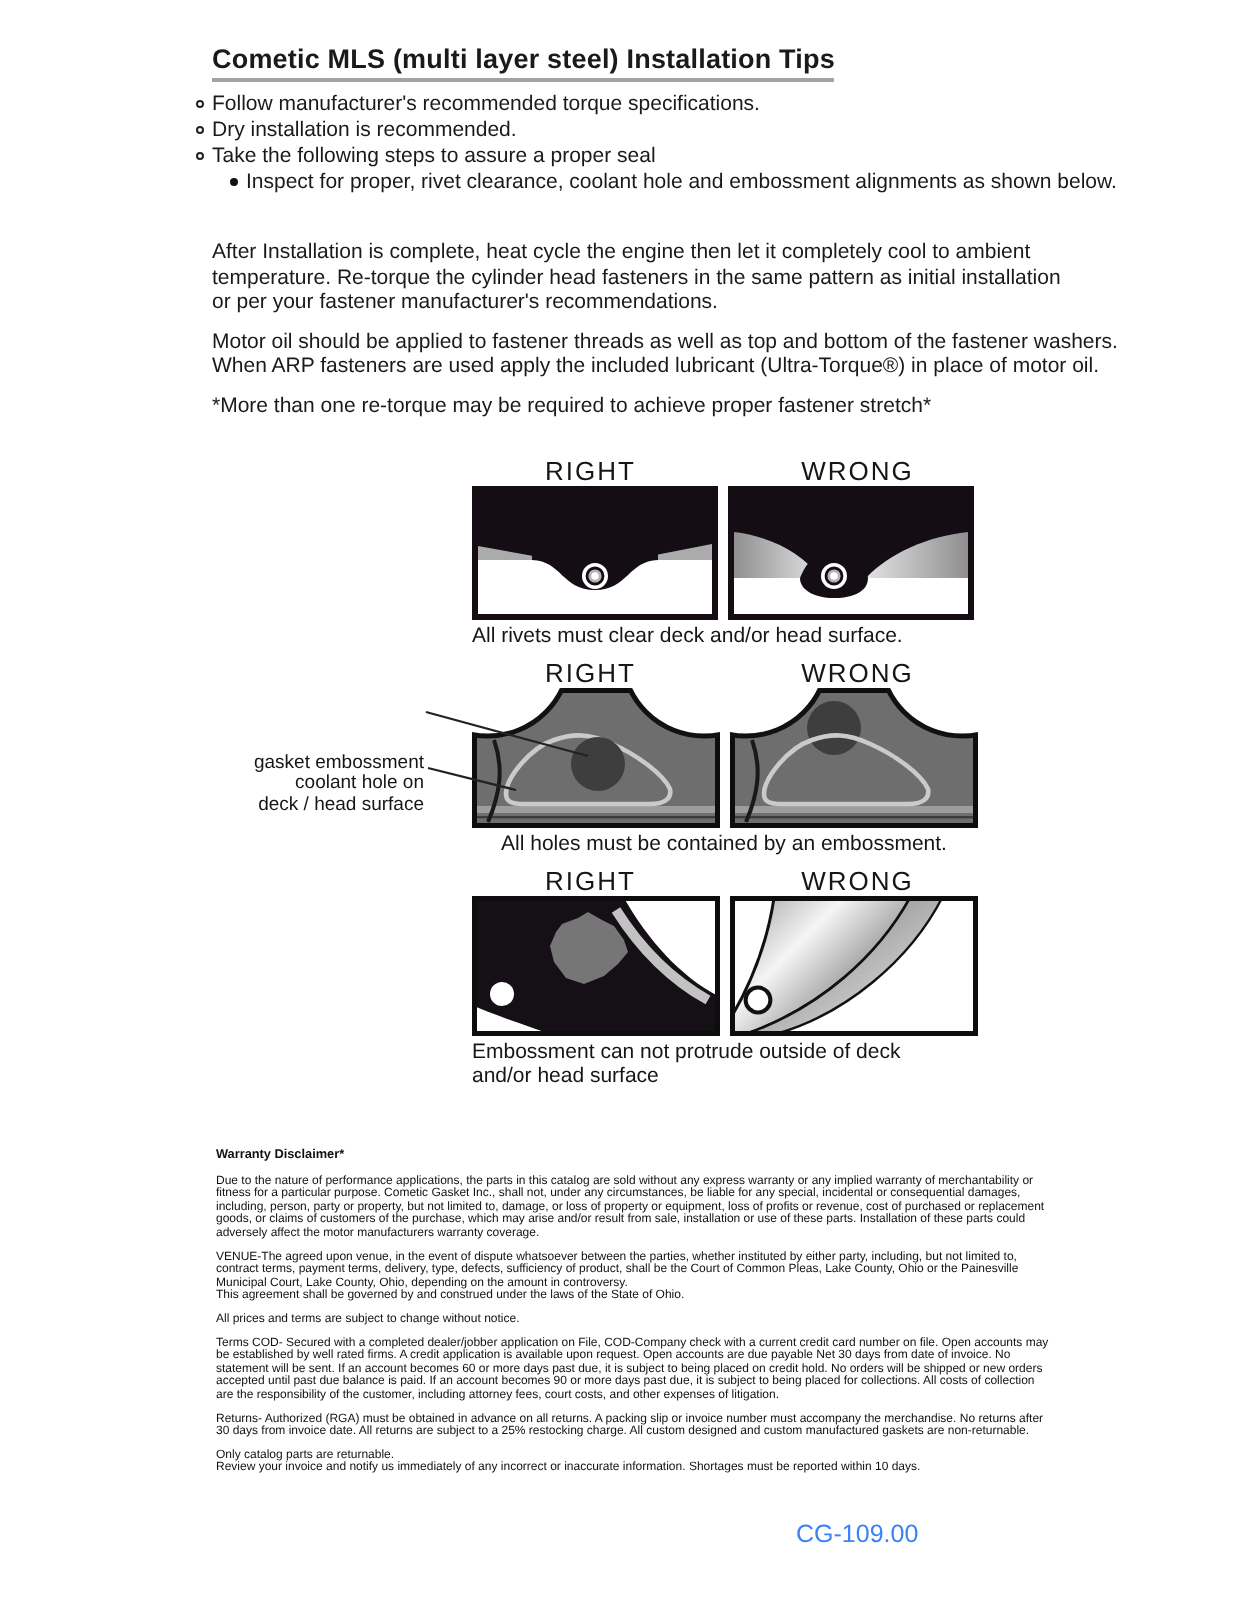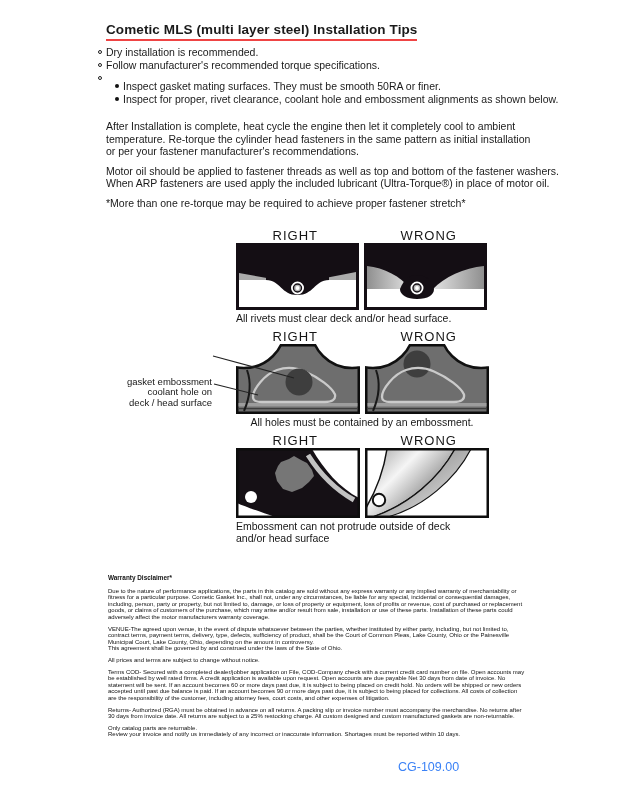--- a/index.html
+++ b/index.html
@@ -8,21 +8,21 @@
     width:618px; height:800px; position:relative; overflow:hidden;
     background:#ffffff; color:#1a1a1a;
     font-family:"Liberation Sans", sans-serif;
   }
   .preline { white-space:pre-line; }
 
   
   .doc-title {
     position:absolute; left:106px; top:22px;
     font-size:13.5px; font-weight:bold; letter-spacing:.1px;
-    border-bottom:2px solid #ef4444; padding-bottom:2px;
+    border-bottom:2px solid #a3a3a3; padding-bottom:2px;
   }
 
   
   .tips { position:absolute; left:98px; top:46px; width:505px; font-size:10.5px; line-height:13px; }
   .b-item { display:flex; align-items:flex-start; }
   .b-item.sub { margin-left:17px; }
   .marker-circle {
     flex:none; width:4px; height:4px; border:1px solid #222; border-radius:50%;
     margin:4px 4px 0 0;
   }
@@ -65,32 +65,29 @@
   .doc-code { position:absolute; left:398px; top:760px; font-size:12.5px; color:#3b82f6; }
 </style>
 </head>
 <body>
 
 <h1 class="doc-title">Cometic MLS (multi layer steel) Installation Tips</h1>
 
 <div class="tips">
   <div class="b-item">
     <span class="marker-circle"></span>
-    <span>Dry installation is recommended.</span>
+    <span>Follow manufacturer's recommended torque specifications.</span>
   </div>
   <div class="b-item">
     <span class="marker-circle"></span>
-    <span>Follow manufacturer's recommended torque specifications.</span>
+    <span>Dry installation is recommended.</span>
   </div>
   <div class="b-item">
     <span class="marker-circle"></span>
-  </div>
-  <div class="b-item sub">
-    <span class="marker-dot"></span>
-    <span>Inspect gasket mating surfaces.  They must be smooth 50RA or finer.</span>
+    <span>Take the following steps to assure a proper seal</span>
   </div>
   <div class="b-item sub">
     <span class="marker-dot"></span>
     <span>Inspect for proper, rivet clearance, coolant hole and embossment alignments as shown below.</span>
   </div>
 </div>
 
 <div class="diesel">
   <p class="preline">After Installation is complete, heat cycle the engine then let it completely cool to ambient
 temperature. Re-torque the cylinder head fasteners in the same pattern as initial installation

